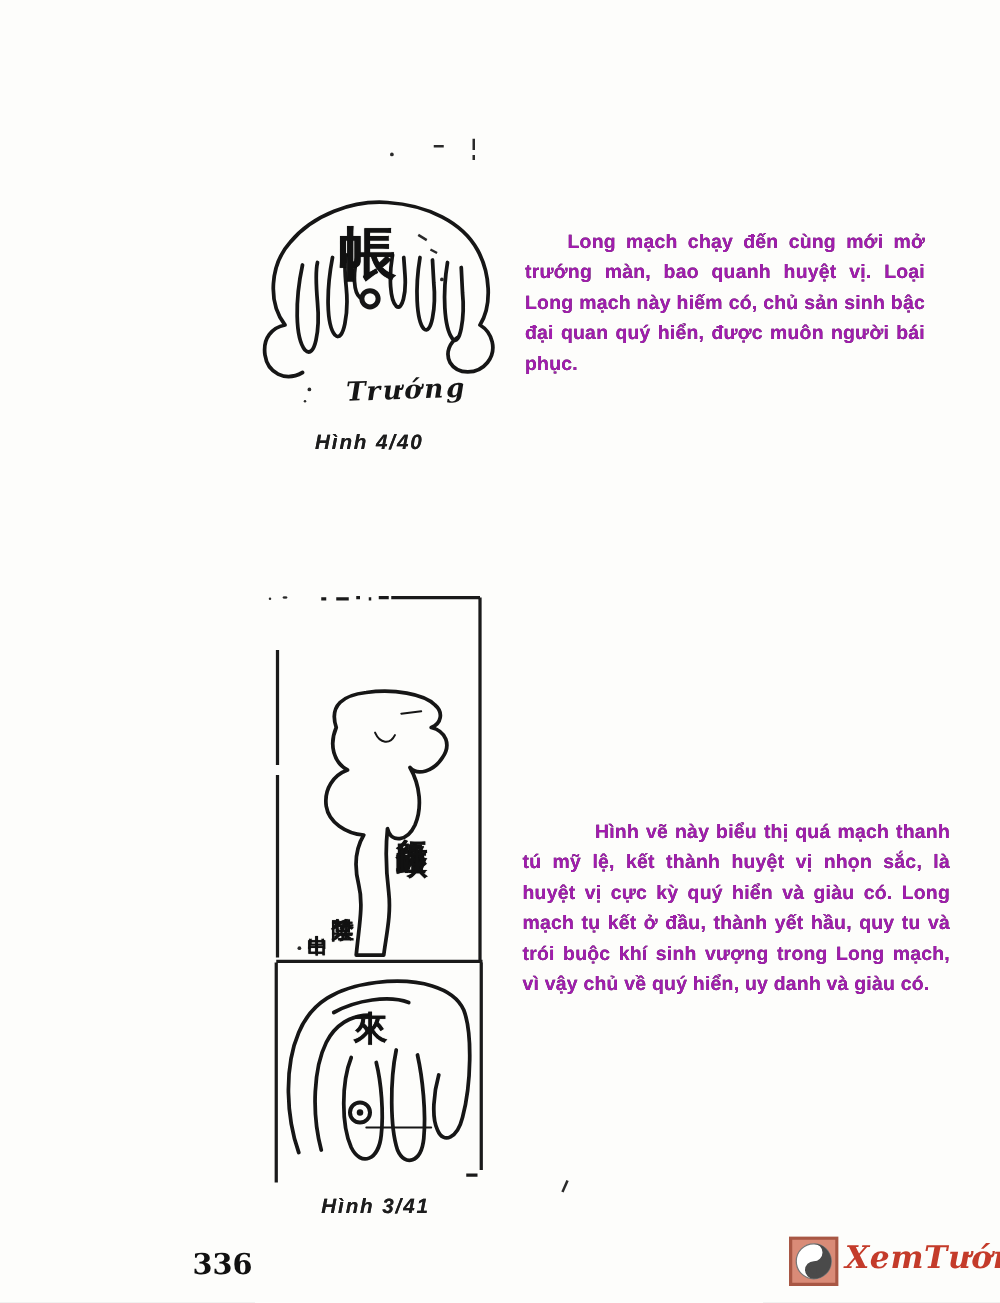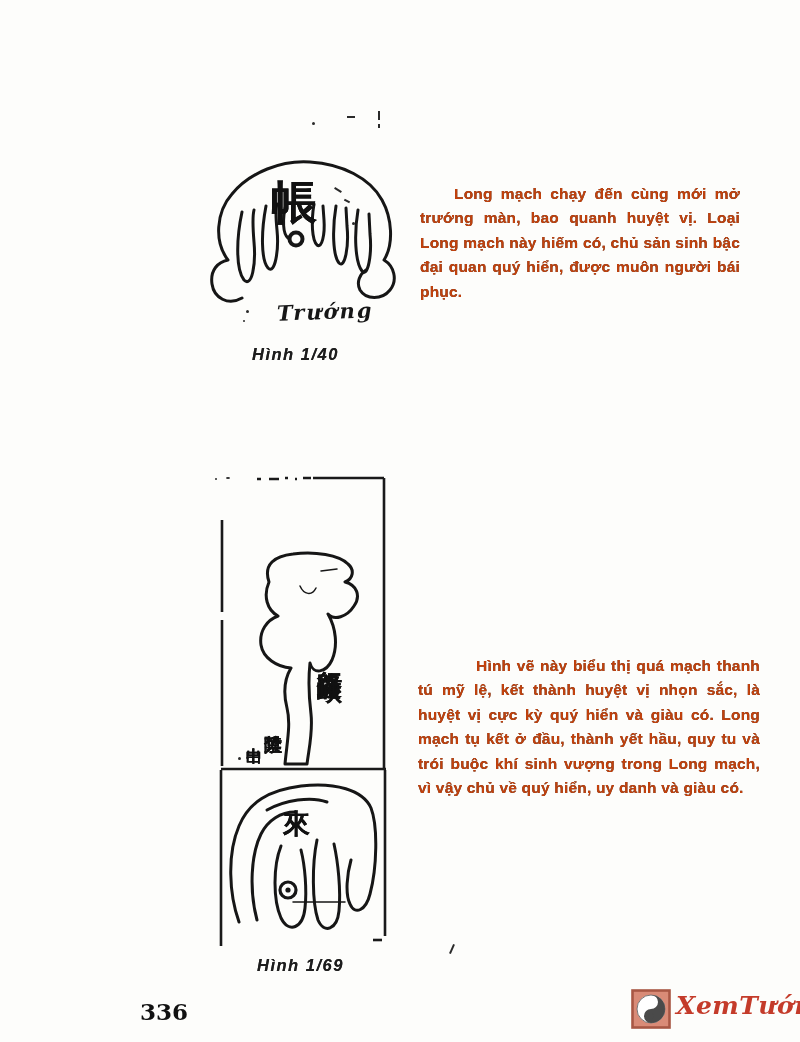--- a/index.html
+++ b/index.html
@@ -5,21 +5,21 @@
   html,body{margin:0;padding:0;background:#e8e8e8;}
   .page{
     position:relative;width:800px;height:1042px;margin:0 auto;
     background:#fdfdfb;overflow:hidden;
     font-family:"Liberation Sans",sans-serif;color:#1b1b1b;
   }
   
   .para{
     position:absolute;text-align:justify;
     font-size:15.5px;line-height:24.5px;font-weight:700;
-    letter-spacing:.2px;color:#c2410c;
+    letter-spacing:.2px;color:#a21caf;
     text-shadow:0 0 .4px #333;
   }
   .para-top{left:420px;top:166px;width:320px;text-indent:34px;}
   .para-bottom{left:401px;top:638px;width:342px;text-indent:58px;margin-left:17px;}
   
   .caption{
     position:absolute;font-style:italic;font-weight:700;
     font-size:16.5px;letter-spacing:1.5px;color:#1d1d1d;
     text-shadow:0 0 .4px #333;
   }
@@ -35,21 +35,21 @@
        font-family:"DejaVu Sans",sans-serif;text-shadow:0 0 .6px #000;}
   .seal-140{left:271px;top:179px;font-size:46px;line-height:1;}
   .pass-vert{left:315px;top:651px;font-size:25px;line-height:29px;
              writing-mode:vertical-rl;text-orientation:upright;letter-spacing:2px;}
   .small-col{writing-mode:vertical-rl;text-orientation:upright;line-height:1;}
   .col-a{left:246px;top:735px;font-size:16px;}
   .col-b{left:264px;top:720px;font-size:18px;}
   .center-char{left:283px;top:810px;font-size:27px;line-height:1;}
   
   .page-number{
-    position:absolute;left:140px;top:998px;
+    position:absolute;left:154px;top:998px;
     font-family:"DejaVu Serif",serif;font-weight:700;font-size:23px;color:#111;
   }
   
   .watermark{position:absolute;left:631px;top:989px;display:flex;align-items:flex-start;}
   .wm-text{
     margin-left:5px;margin-top:2px;
     font-family:"DejaVu Serif",serif;font-style:italic;font-weight:700;
     font-size:25px;color:#c43b2a;letter-spacing:.5px;white-space:nowrap;
   }
   
@@ -94,21 +94,21 @@
     <path class="stroke" d="M68 58 C63 84 63 112 70 120 C77 127 81 102 79 82 C78 72 77 62 79 56"></path>
     <path class="stroke" d="M88 56 C84 72 85 86 90 90"></path>
     <path class="stroke" d="M116 56 C113 74 114 92 119 97 C124 101 127 86 126 72 L125 58"></path>
     <path class="stroke" d="M138 58 C134 82 135 108 141 115 C147 121 151 98 149 78 L148 60"></path>
     <path class="stroke" d="M160 62 C156 86 157 114 164 123 C170 130 174 106 172 86 L171 66"></path>
 
     <circle class="stroke" cx="98" cy="91" r="6.5" style="stroke-width:4"></circle>
   </svg>
   <div class="cjk seal-140">帳</div>
   <div class="handwritten">Trướng</div>
-  <div class="caption cap-1">Hình 1/40</div>
+  <div class="caption cap-1">Hình 4/40</div>
 
   <p class="para para-top">Long mạch chạy đến cùng mới mở trướng màn, bao quanh huyệt vị. Loại Long mạch này hiếm có, chủ sản sinh bậc đại quan quý hiển, được muôn người bái phục.</p>
 
   <svg class="drawing d2" width="200" height="480" viewBox="0 0 200 480">
 
     <path class="border-line" d="M52 9 h4 M64 9 h10 M80 8 h3 M90 9 h2 M98 8 h8"></path>
     <path class="border-line" d="M108 8 H179"></path>
     <path class="border-line" d="M179 8 V298 M180 300 V466"></path>
     <path class="border-line" d="M17 50 V142 M17 150 V296 M16 300 V476"></path>
     <path class="border-line" d="M16 299 H181"></path>
@@ -133,21 +133,21 @@
     <path class="stroke" d="M112 370 C107 394 107 432 113 450 C119 464 132 460 134 441 C136 420 133 392 129 374"></path>
     <circle class="stroke" cx="83" cy="420" r="8" style="stroke-width:3.2"></circle>
     <circle cx="83" cy="420" r="2.6" fill="#161616"></circle>
     <path class="stroke-thin" d="M88 432 H140"></path>
   </svg>
 
   <div class="cjk pass-vert">行路過峽</div>
   <div class="cjk small-col col-a">中出</div>
   <div class="cjk small-col col-b">禁陞</div>
   <div class="cjk center-char">來</div>
-  <div class="caption cap-2">Hình 1/69</div>
+  <div class="caption cap-2">Hình 3/41</div>
 
   <p class="para para-bottom">Hình vẽ này biểu thị quá mạch thanh tú mỹ lệ, kết thành huyệt vị nhọn sắc, là huyệt vị cực kỳ quý hiển và giàu có. Long mạch tụ kết ở đầu, thành yết hầu, quy tu và trói buộc khí sinh vượng trong Long mạch, vì vậy chủ về quý hiển, uy danh và giàu có.</p>
 
   <div class="page-number">336</div>
 
   <div class="watermark">
     <svg width="40" height="40" viewBox="0 0 40 40">
       <rect x="1.5" y="1.5" width="37" height="37" fill="#d98b77" stroke="#a85744" stroke-width="2.6"></rect>
       <circle cx="20" cy="20" r="14" fill="#ffffff" stroke="#777" stroke-width="1"></circle>
       <path d="M20 6 A14 14 0 1 1 20 34 A7 7 0 1 1 20 20 A7 7 0 1 0 20 6 Z" fill="#4a4a4a"></path>

